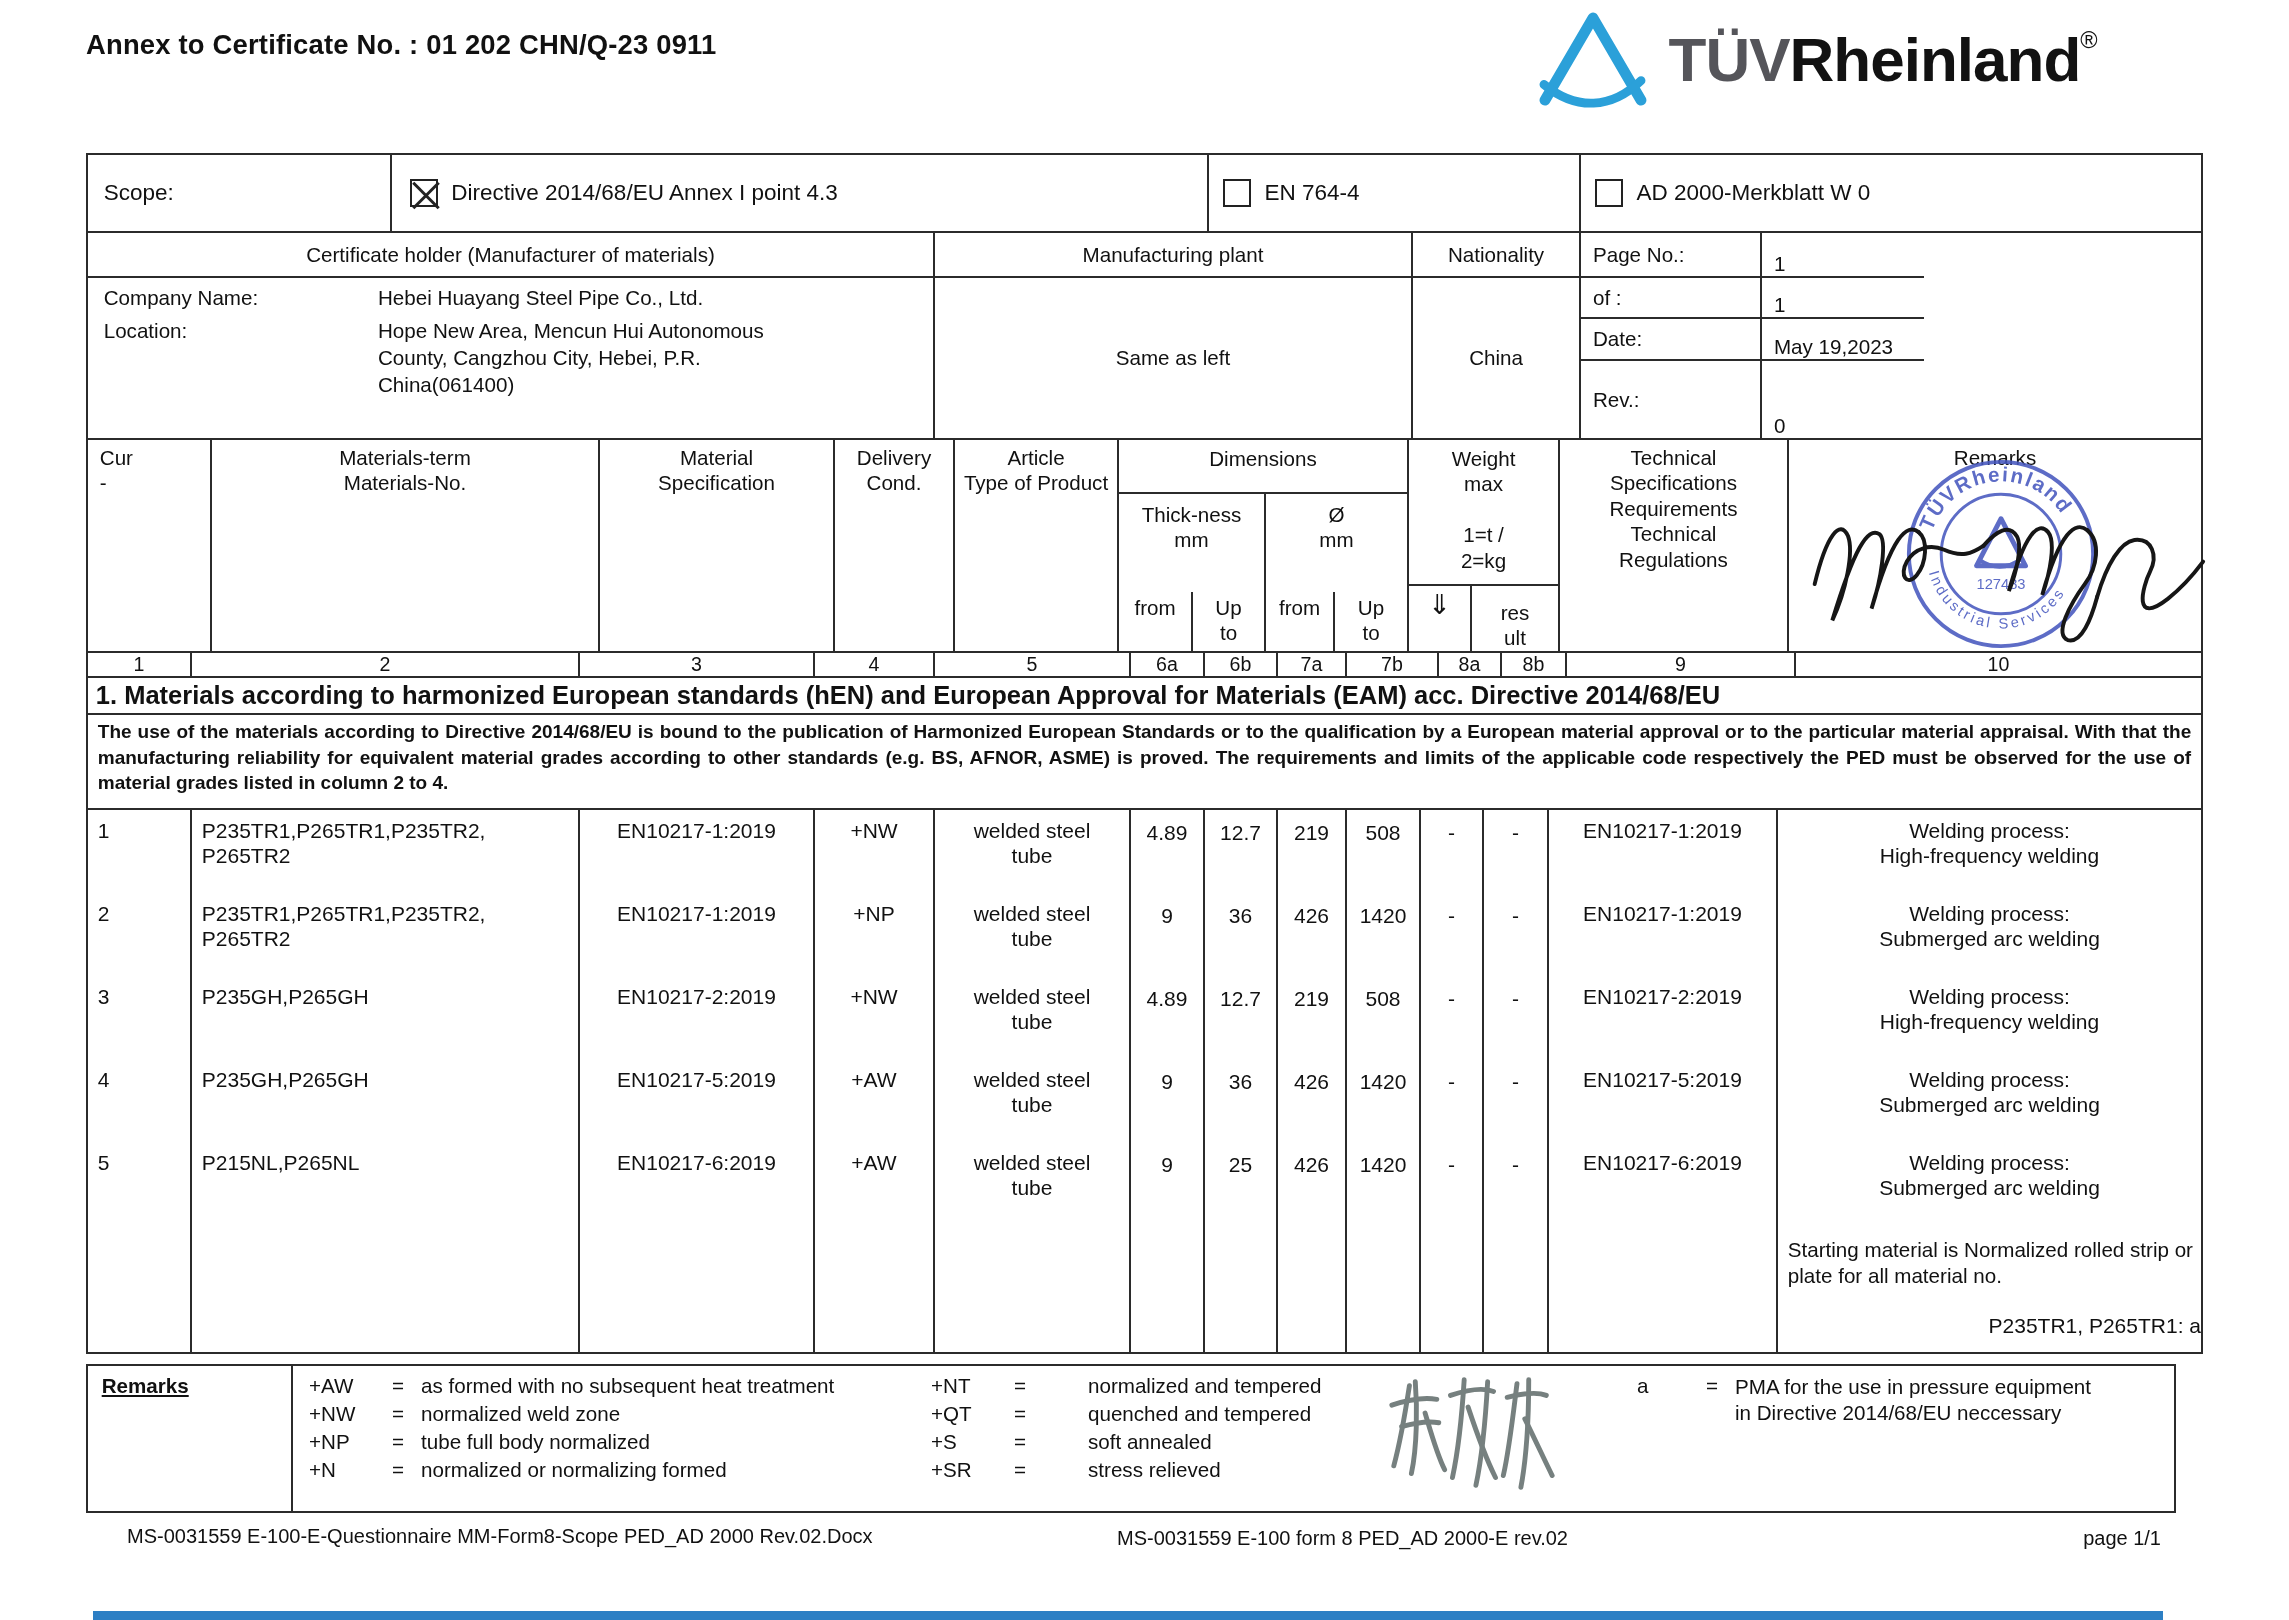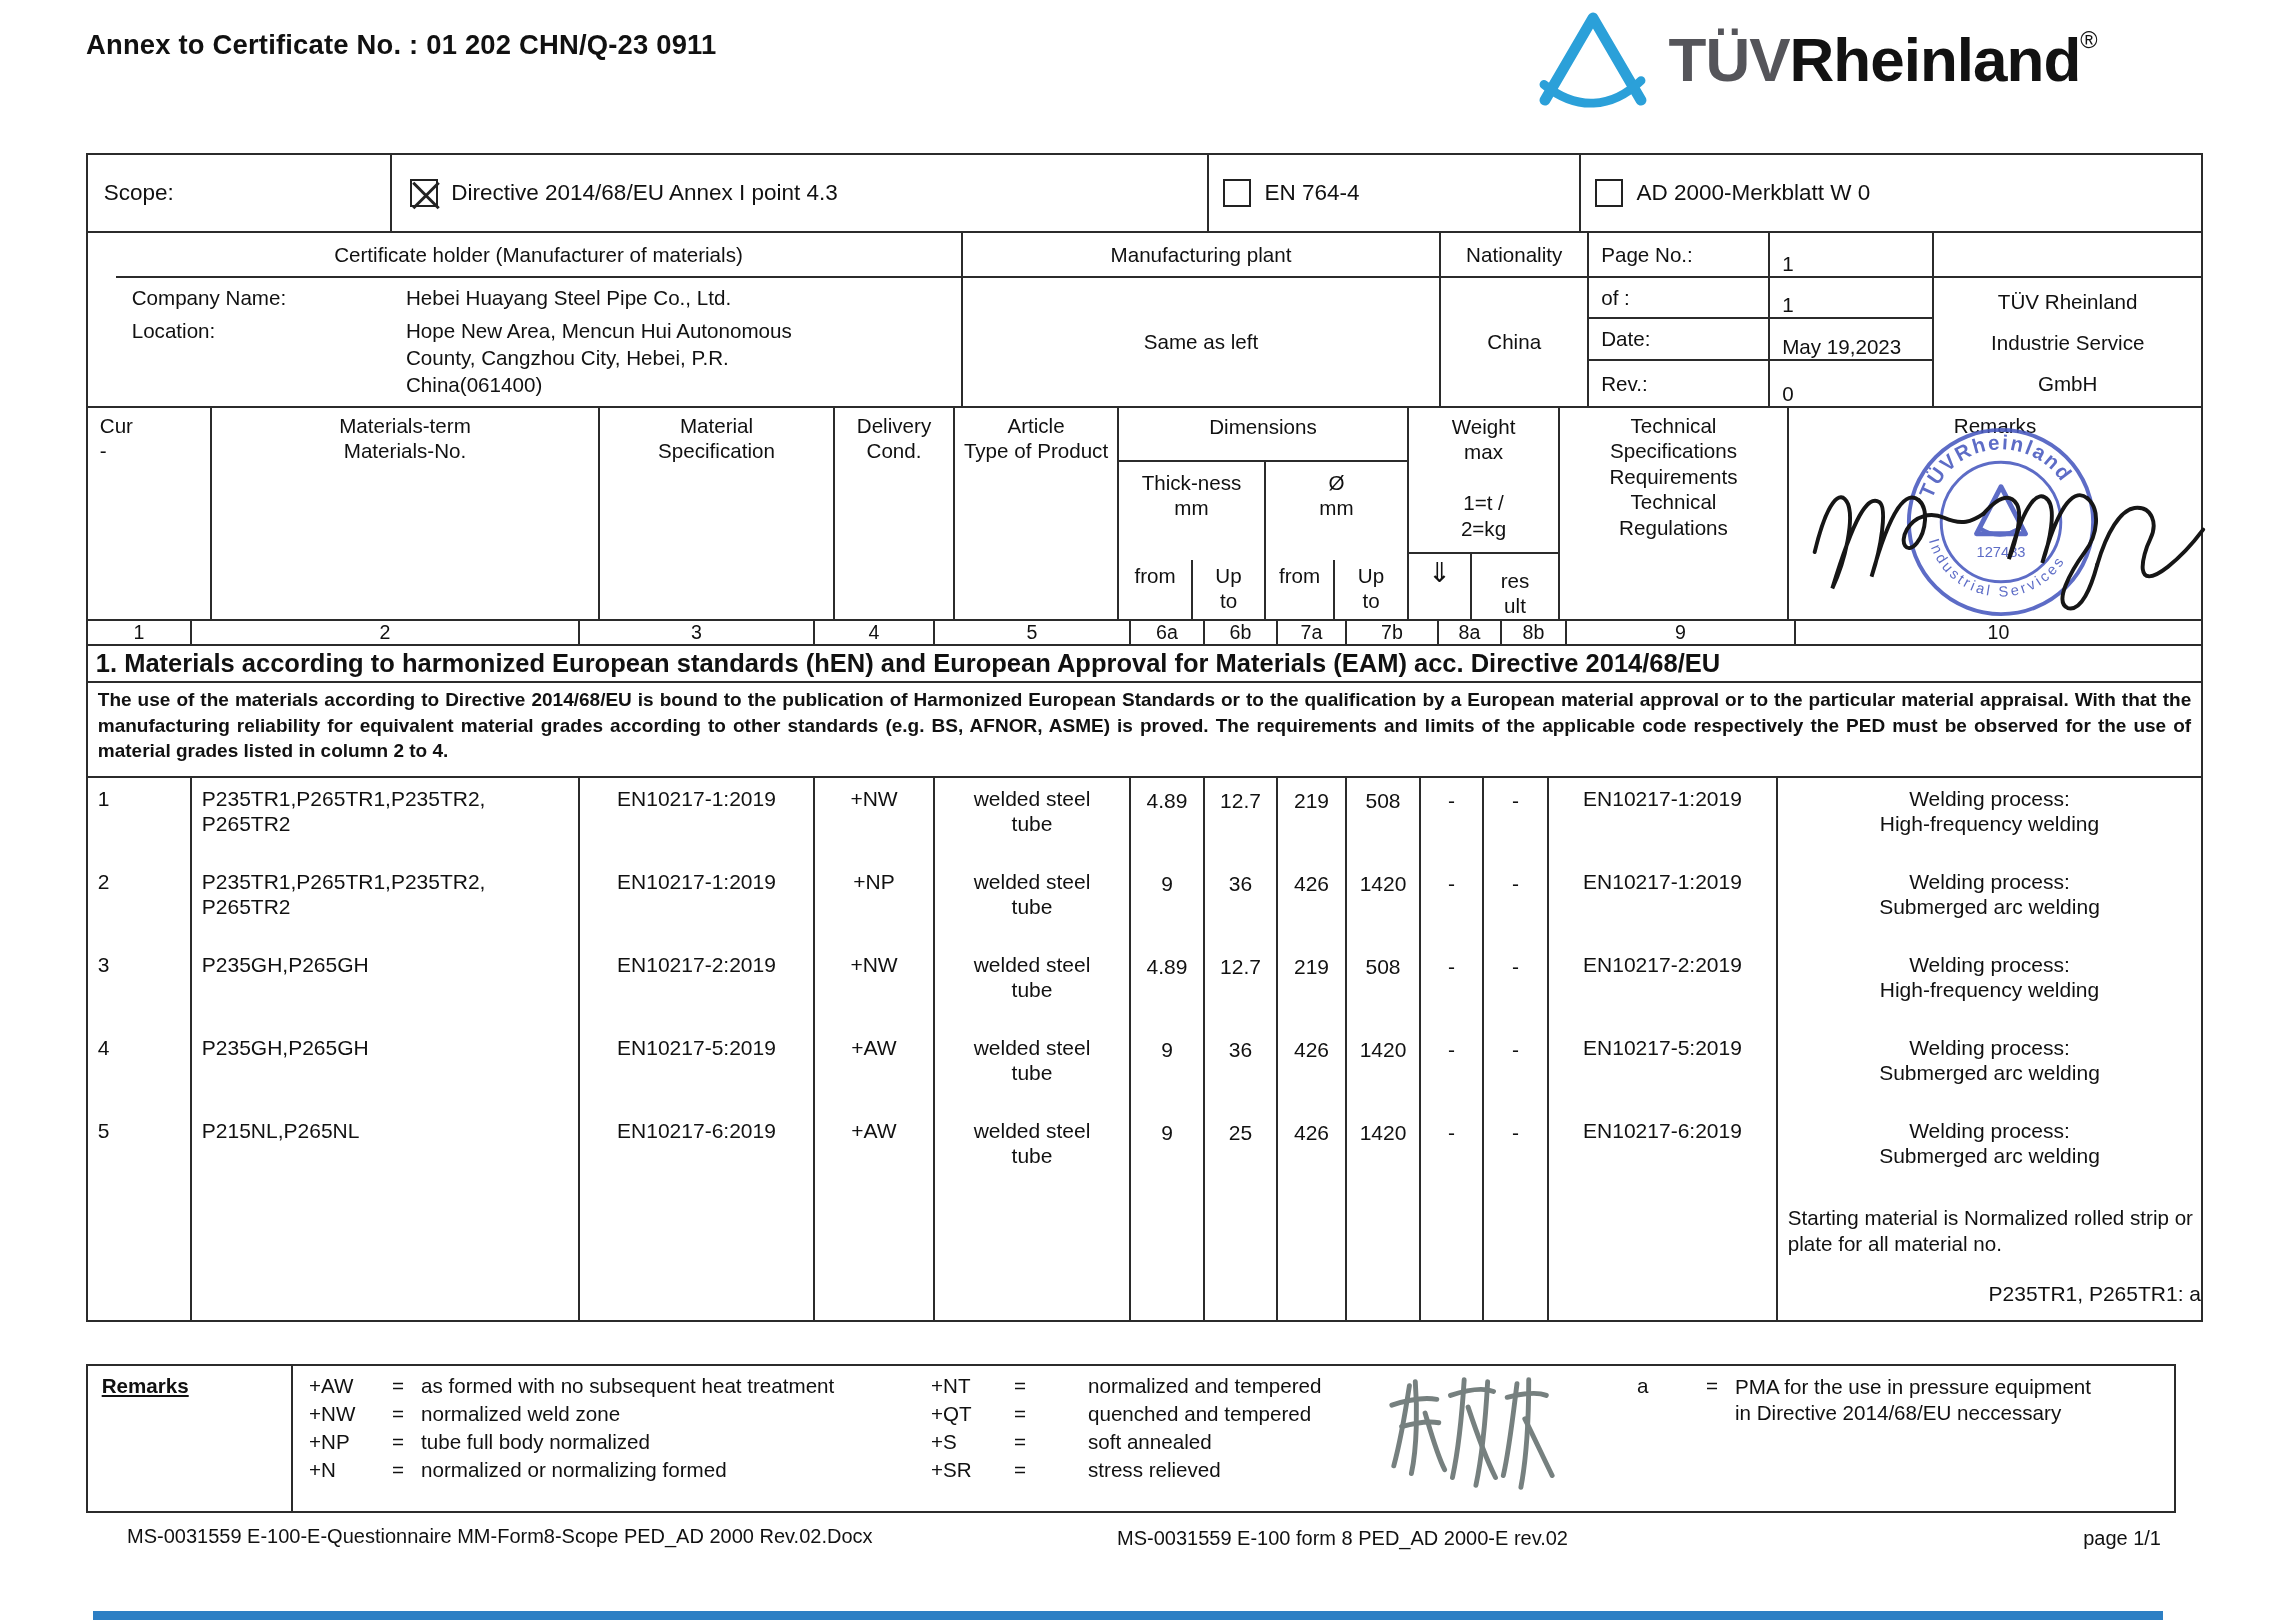--- a/index.html
+++ b/index.html
@@ -26,21 +26,21 @@
   .scope-row>div{display:flex;align-items:center;}
   .sc1{width:304px;border-right:2px solid var(--ln);padding-left:15.7px;}
   .sc2{width:817px;border-right:2px solid var(--ln);padding-left:17.6px;}
   .sc3{width:372px;border-right:2px solid var(--ln);padding-left:13.7px;}
   .sc4{flex:1;padding-left:13.7px;}
   .cb{position:relative;display:inline-block;width:28px;height:28px;border:2.9px solid #222;flex:none;margin-right:13.7px;background:#fff;}
   .cb.checked::before,.cb.checked::after{content:"";position:absolute;left:-3.9px;top:12.7px;width:36px;height:2.9px;background:#222;}
   .cb.checked::before{transform:rotate(45deg);}
   .cb.checked::after{transform:rotate(-45deg);}
   
-  .hold{height:173px;display:flex;font-size:20.6px;padding-left:28px;}
+  .hold{height:205px;display:flex;font-size:20.6px;}
   .hold-left{width:1494px;display:flex;flex-direction:column;}
   .hl-head{height:45px;display:flex;border-bottom:2px solid var(--ln);}
   .hl-head>div{display:flex;align-items:center;justify-content:center;}
   .hh1{width:847px;border-right:2px solid var(--ln);}
   .hh2{width:478px;border-right:2px solid var(--ln);}
   .hh3{flex:1;}
   .hl-body{flex:1;display:flex;}
   .hb-lv{width:847px;border-right:2px solid var(--ln);padding-top:5.9px;}
   .hb-row{display:flex;margin-bottom:5.9px;line-height:1.32;}
   .cl{width:290px;padding-left:15.7px;flex:none;}
@@ -181,26 +181,20 @@
           <div class="hrv">1</div>
         </div>
         <div class="hr-row r3">
           <div class="hrl">Date:</div>
           <div class="hrv">May 19,2023</div>
         </div>
         <div class="hr-row r4">
           <div class="hrl">Rev.:</div>
           <div class="hrv">0</div>
         </div>
-      </div>
-      <div class="hr-org">
-        <div class="hro-top"></div>
-        <div class="hro-main pre">TÜV Rheinland
-Industrie Service
-GmbH</div>
       </div>
     </div>
   </div>
 
   <div class="mh">
     <div class="cell left pre" style="width:124px">Cur
 -</div>
     <div class="cell pre" style="width:388px">Materials-term
 Materials-No.</div>
     <div class="cell pre" style="width:235px">Material

